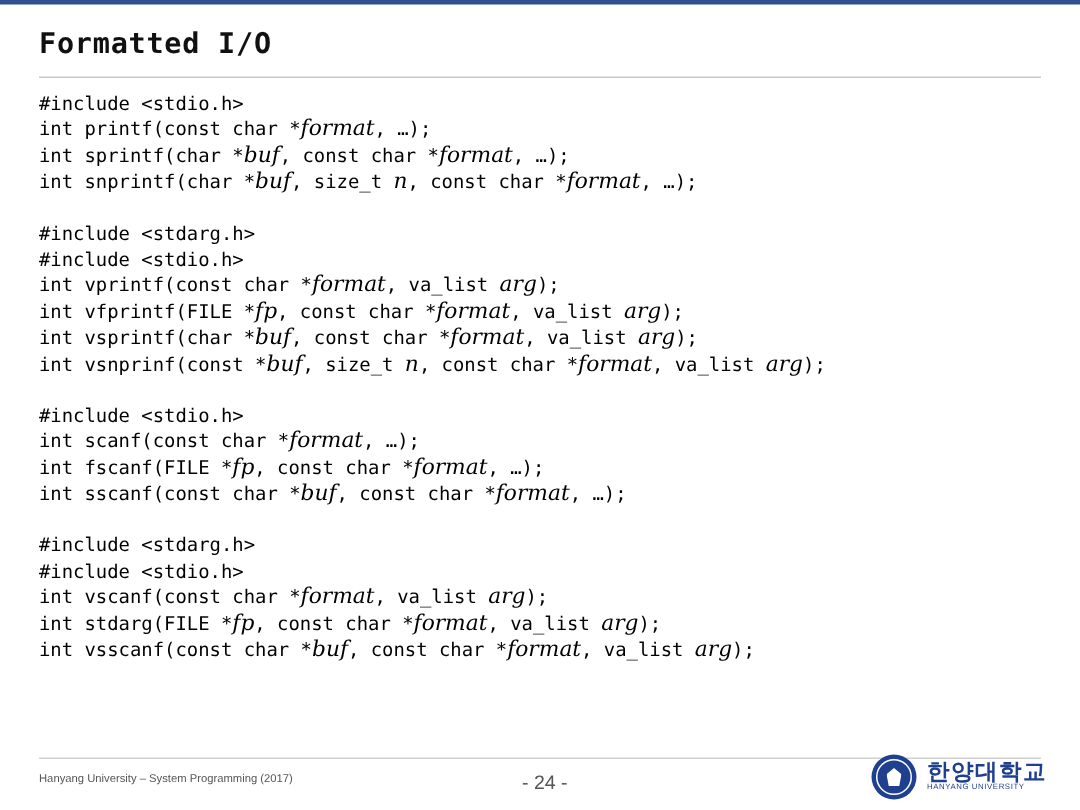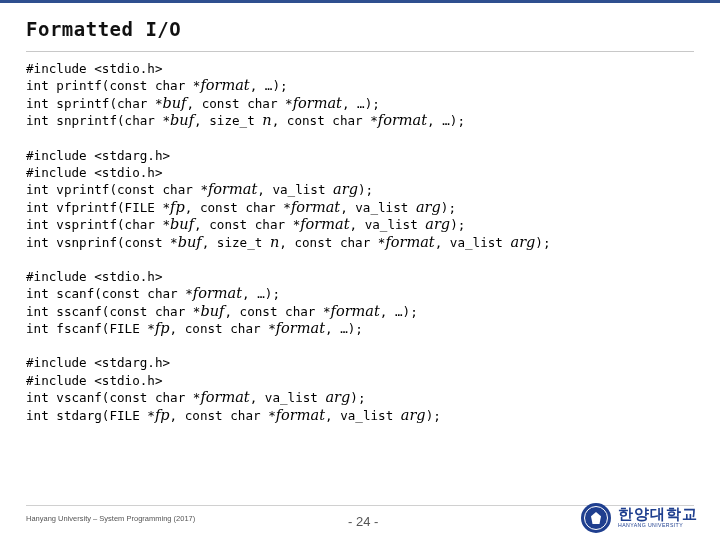--- a/index.html
+++ b/index.html
@@ -132,21 +132,21 @@
     height: 12px;
     background: #ffffff;
     clip-path: polygon(50% 0%, 100% 35%, 85% 100%, 15% 100%, 0% 35%);
   }
   .logo-text {
     display: flex;
     flex-direction: column;
     line-height: 1.05;
   }
   .logo-ko {
-    font-family: Liberation Serif, serif;
+    font-family: Liberation Sans, sans-serif;
     font-size: 15px;
     font-weight: bold;
     color: #1f3f8f;
     letter-spacing: 1px;
   }
   .logo-en {
     font-family: "Liberation Sans", sans-serif;
     font-size: 5.2px;
     color: #1f3f8f;
     letter-spacing: 0.4px;
@@ -173,28 +173,29 @@
         <div class="line"><span>#include &lt;stdarg.h&gt;</span></div>
         <div class="line"><span>#include &lt;stdio.h&gt;</span></div>
         <div class="line"><span>int vprintf(const char *</span><span class="ital">format</span><span>, va_list </span><span class="ital">arg</span><span>);</span></div>
         <div class="line"><span>int vfprintf(FILE *</span><span class="ital">fp</span><span>, const char *</span><span class="ital">format</span><span>, va_list </span><span class="ital">arg</span><span>);</span></div>
         <div class="line"><span>int vsprintf(char *</span><span class="ital">buf</span><span>, const char *</span><span class="ital">format</span><span>, va_list </span><span class="ital">arg</span><span>);</span></div>
         <div class="line"><span>int vsnprinf(const *</span><span class="ital">buf</span><span>, size_t </span><span class="ital">n</span><span>, const char *</span><span class="ital">format</span><span>, va_list </span><span class="ital">arg</span><span>);</span></div>
       </div>
       <div class="blk">
         <div class="line"><span>#include &lt;stdio.h&gt;</span></div>
         <div class="line"><span>int scanf(const char *</span><span class="ital">format</span><span>, …);</span></div>
+        <div class="line"><span>int fscanf(FILE *</span><span class="ital">fp</span><span>, const char *</span><span class="ital">format</span><span>, …);</span></div>
         <div class="line"><span>int sscanf(const char *</span><span class="ital">buf</span><span>, const char *</span><span class="ital">format</span><span>, …);</span></div>
-        <div class="line"><span>int fscanf(FILE *</span><span class="ital">fp</span><span>, const char *</span><span class="ital">format</span><span>, …);</span></div>
       </div>
       <div class="blk">
         <div class="line"><span>#include &lt;stdarg.h&gt;</span></div>
         <div class="line"><span>#include &lt;stdio.h&gt;</span></div>
         <div class="line"><span>int vscanf(const char *</span><span class="ital">format</span><span>, va_list </span><span class="ital">arg</span><span>);</span></div>
         <div class="line"><span>int stdarg(FILE *</span><span class="ital">fp</span><span>, const char *</span><span class="ital">format</span><span>, va_list </span><span class="ital">arg</span><span>);</span></div>
+        <div class="line"><span>int vsscanf(const char *</span><span class="ital">buf</span><span>, const char *</span><span class="ital">format</span><span>, va_list </span><span class="ital">arg</span><span>);</span></div>
       </div>
     </div>
 
   <div class="footer-rule"></div>
   <div class="footer-left">Hanyang University – System Programming (2017)</div>
   <div class="footer-page">- 24 -</div>
 
   <div class="logo">
     <div class="logo-seal"></div>
     <div class="logo-text">

